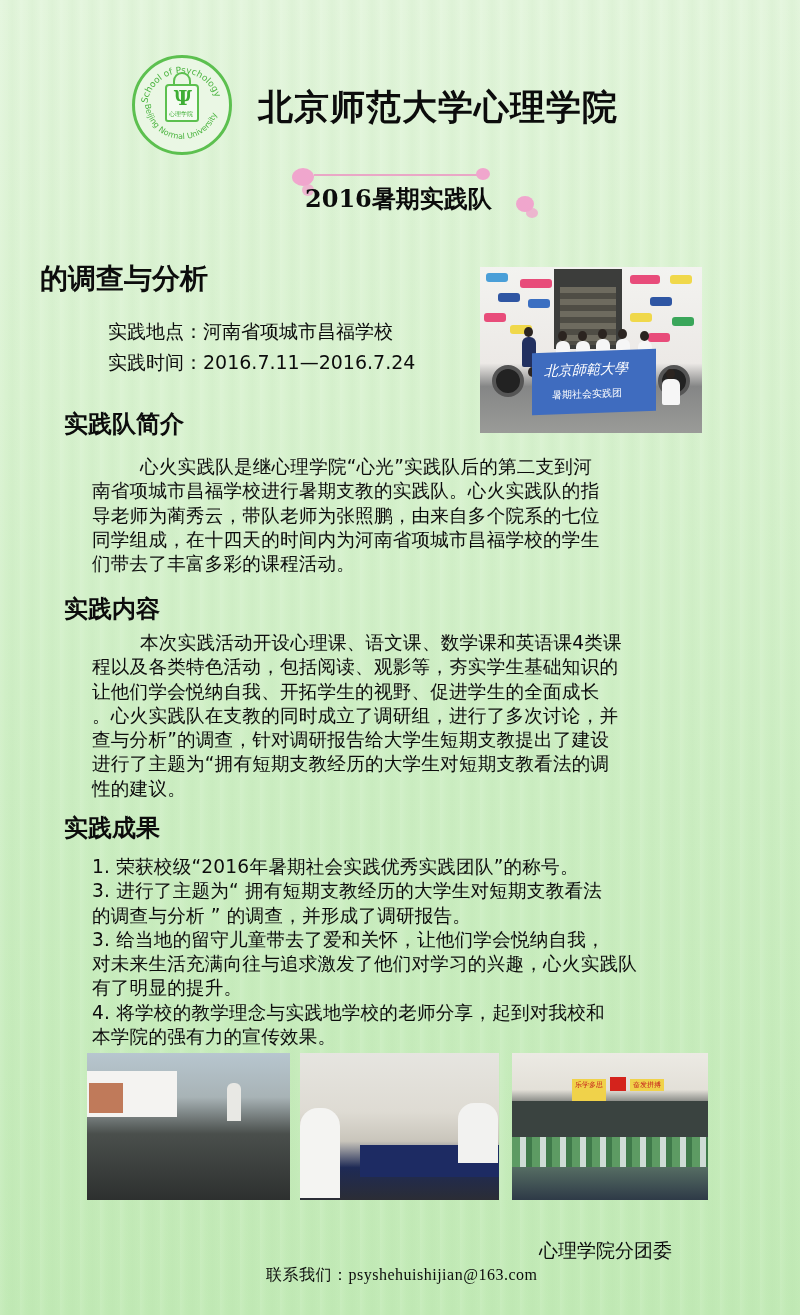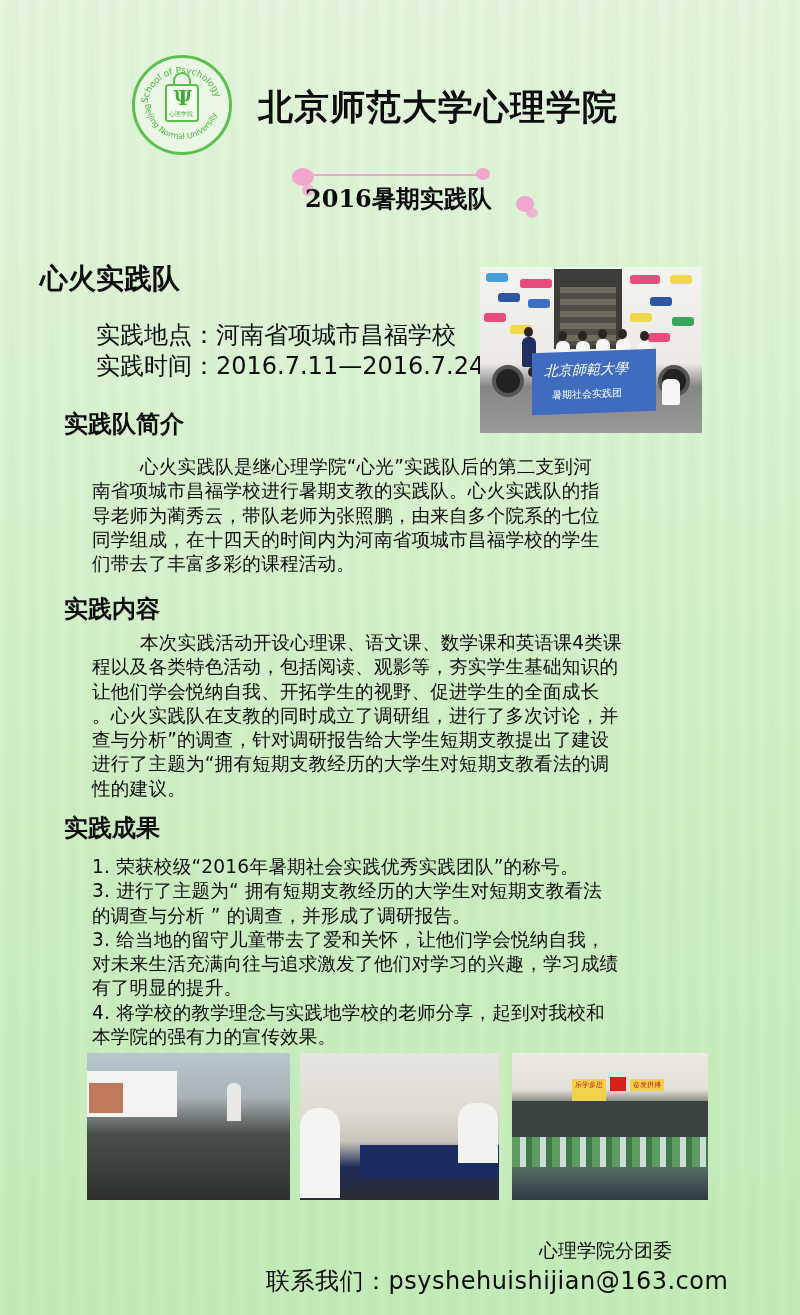--- a/index.html
+++ b/index.html
@@ -44,21 +44,21 @@
 
   
   .sub-banner { left:290px; top:166px; width:255px; height:60px; }
   .sub-banner .line { position:absolute; left:24px; top:8px; width:170px; height:2px; background:#e9a7c6; }
   .sub-banner .flower { position:absolute; border-radius:50%; background:#f0a6cd; }
   .sub-title {
     left:305px; top:183px; font-size:24px; font-weight:bold; font-family:"DejaVu Serif", serif;
   }
 
   .team-name { left:40px; top:260px; font-size:28px; font-weight:bold; font-family:"DejaVu Serif", serif; }
-  .info-line { left:96px; font-size:24px; }
+  .info-line { left:108px; font-size:19px; }
 
   .photo-main {
     left:480px; top:267px; width:222px; height:166px;
     background: linear-gradient(180deg, #f3f3f0 0%, #ece9e6 58%, #858686 72%, #9a9b98 100%);
     overflow:hidden;
   }
   .photo-main .door { position:absolute; left:74px; top:2px; width:68px; height:80px; background:#3c3d3b; }
   .photo-main .door::after { content:""; position:absolute; left:6px; top:18px; width:56px; height:58px; background:repeating-linear-gradient(180deg,#6e6b5f 0 6px,#4f4d45 6px 12px); }
   .photo-main .car { position:absolute; width:22px; height:9px; border-radius:3px; }
   .photo-main .banner {
@@ -77,21 +77,21 @@
     left:92px; width:640px; font-size:18.6px; line-height:24.3px; letter-spacing:0.2px;
   }
   .para .indent { display:inline-block; width:48px; }
 
   .gallery-photo { top:1053px; height:147px; overflow:hidden; }
   .g1 { left:87px; width:203px; background:linear-gradient(180deg,#b7c6cf 0%,#a8b3b6 30%,#4a4f4c 55%,#2d302f 100%); }
   .g2 { left:300px; width:199px; background:linear-gradient(180deg,#e6e5e0 0%,#dedbd3 40%,#c9c5bb 60%,#1e2a55 78%,#2b2d35 100%); }
   .g3 { left:512px; width:196px; background:linear-gradient(180deg,#eceae4 0%,#e3e0d8 25%,#3b4140 40%,#6c8a73 65%,#2e3a47 100%); }
 
   .footer-org { left:539px; top:1238px; font-size:19px; }
-  .footer-contact { left:266px; top:1265px; font-size:24px; letter-spacing:0.5px; }
+  .footer-contact { left:266px; top:1265px; font-size:16px; letter-spacing:0.5px;font-family:Liberation Serif, serif; }
 </style>
 </head>
 <body>
 
 <div class="texture"></div>
 
 <div class="abs logo">
   <svg class="ring-text" viewBox="0 0 94 94">
     <defs>
       <path id="arcTop" d="M 12 50 A 35 35 0 0 1 82 50"></path>
@@ -111,21 +111,21 @@
 <div class="abs sub-banner">
   <div class="line"></div>
   <div class="flower" style="left:2px;top:2px;width:22px;height:18px;"></div>
   <div class="flower" style="left:12px;top:18px;width:12px;height:12px;opacity:.8"></div>
   <div class="flower" style="left:186px;top:2px;width:14px;height:12px;"></div>
   <div class="flower" style="left:226px;top:30px;width:18px;height:16px;"></div>
   <div class="flower" style="left:236px;top:42px;width:12px;height:10px;opacity:.8"></div>
 </div>
 <div class="abs sub-title">2016暑期实践队</div>
 
-<div class="abs team-name">心火实践队</div>
+<div class="abs team-name">的调查与分析</div>
 <div class="abs info-line" style="top:319px;">
   <span>实践地点：</span><span>河南省项城市昌福学校</span>
 </div>
 <div class="abs info-line" style="top:350px;">
   <span>实践时间：</span><span>2016.7.11—2016.7.24</span>
 </div>
 
 <div class="abs photo-main">
   <div class="door"></div>
   <div class="car" style="left:6px;top:6px;background:#4a9fd8;"></div>
@@ -182,21 +182,21 @@
   <div>进行了主题为“拥有短期支教经历的大学生对短期支教看法的调</div>
   <div>性的建议。</div>
 </div>
 
 <div class="abs section-heading" style="top:812px;">实践成果</div>
 <div class="abs para" style="top:855px;">
   <div>1. 荣获校级“2016年暑期社会实践优秀实践团队”的称号。</div>
   <div>3. 进行了主题为“ 拥有短期支教经历的大学生对短期支教看法</div>
   <div>的调查与分析 ” 的调查，并形成了调研报告。</div>
   <div>3. 给当地的留守儿童带去了爱和关怀，让他们学会悦纳自我，</div>
-  <div>对未来生活充满向往与追求激发了他们对学习的兴趣，学习成绩</div>
+  <div>对未来生活充满向往与追求激发了他们对学习的兴趣，心火实践队</div>
   <div>有了明显的提升。</div>
   <div>4. 将学校的教学理念与实践地学校的老师分享，起到对我校和</div>
   <div>本学院的强有力的宣传效果。</div>
 </div>
 
 <div class="abs gallery-photo g1">
   <div class="abs" style="left:0;top:18px;width:90px;height:46px;background:#f4f3f1;"></div>
   <div class="abs" style="left:2px;top:30px;width:34px;height:30px;background:#c07a5a;"></div>
   <div class="abs" style="left:140px;top:30px;width:14px;height:38px;background:#e8e8e4;border-radius:6px 6px 0 0;"></div>
 </div>

